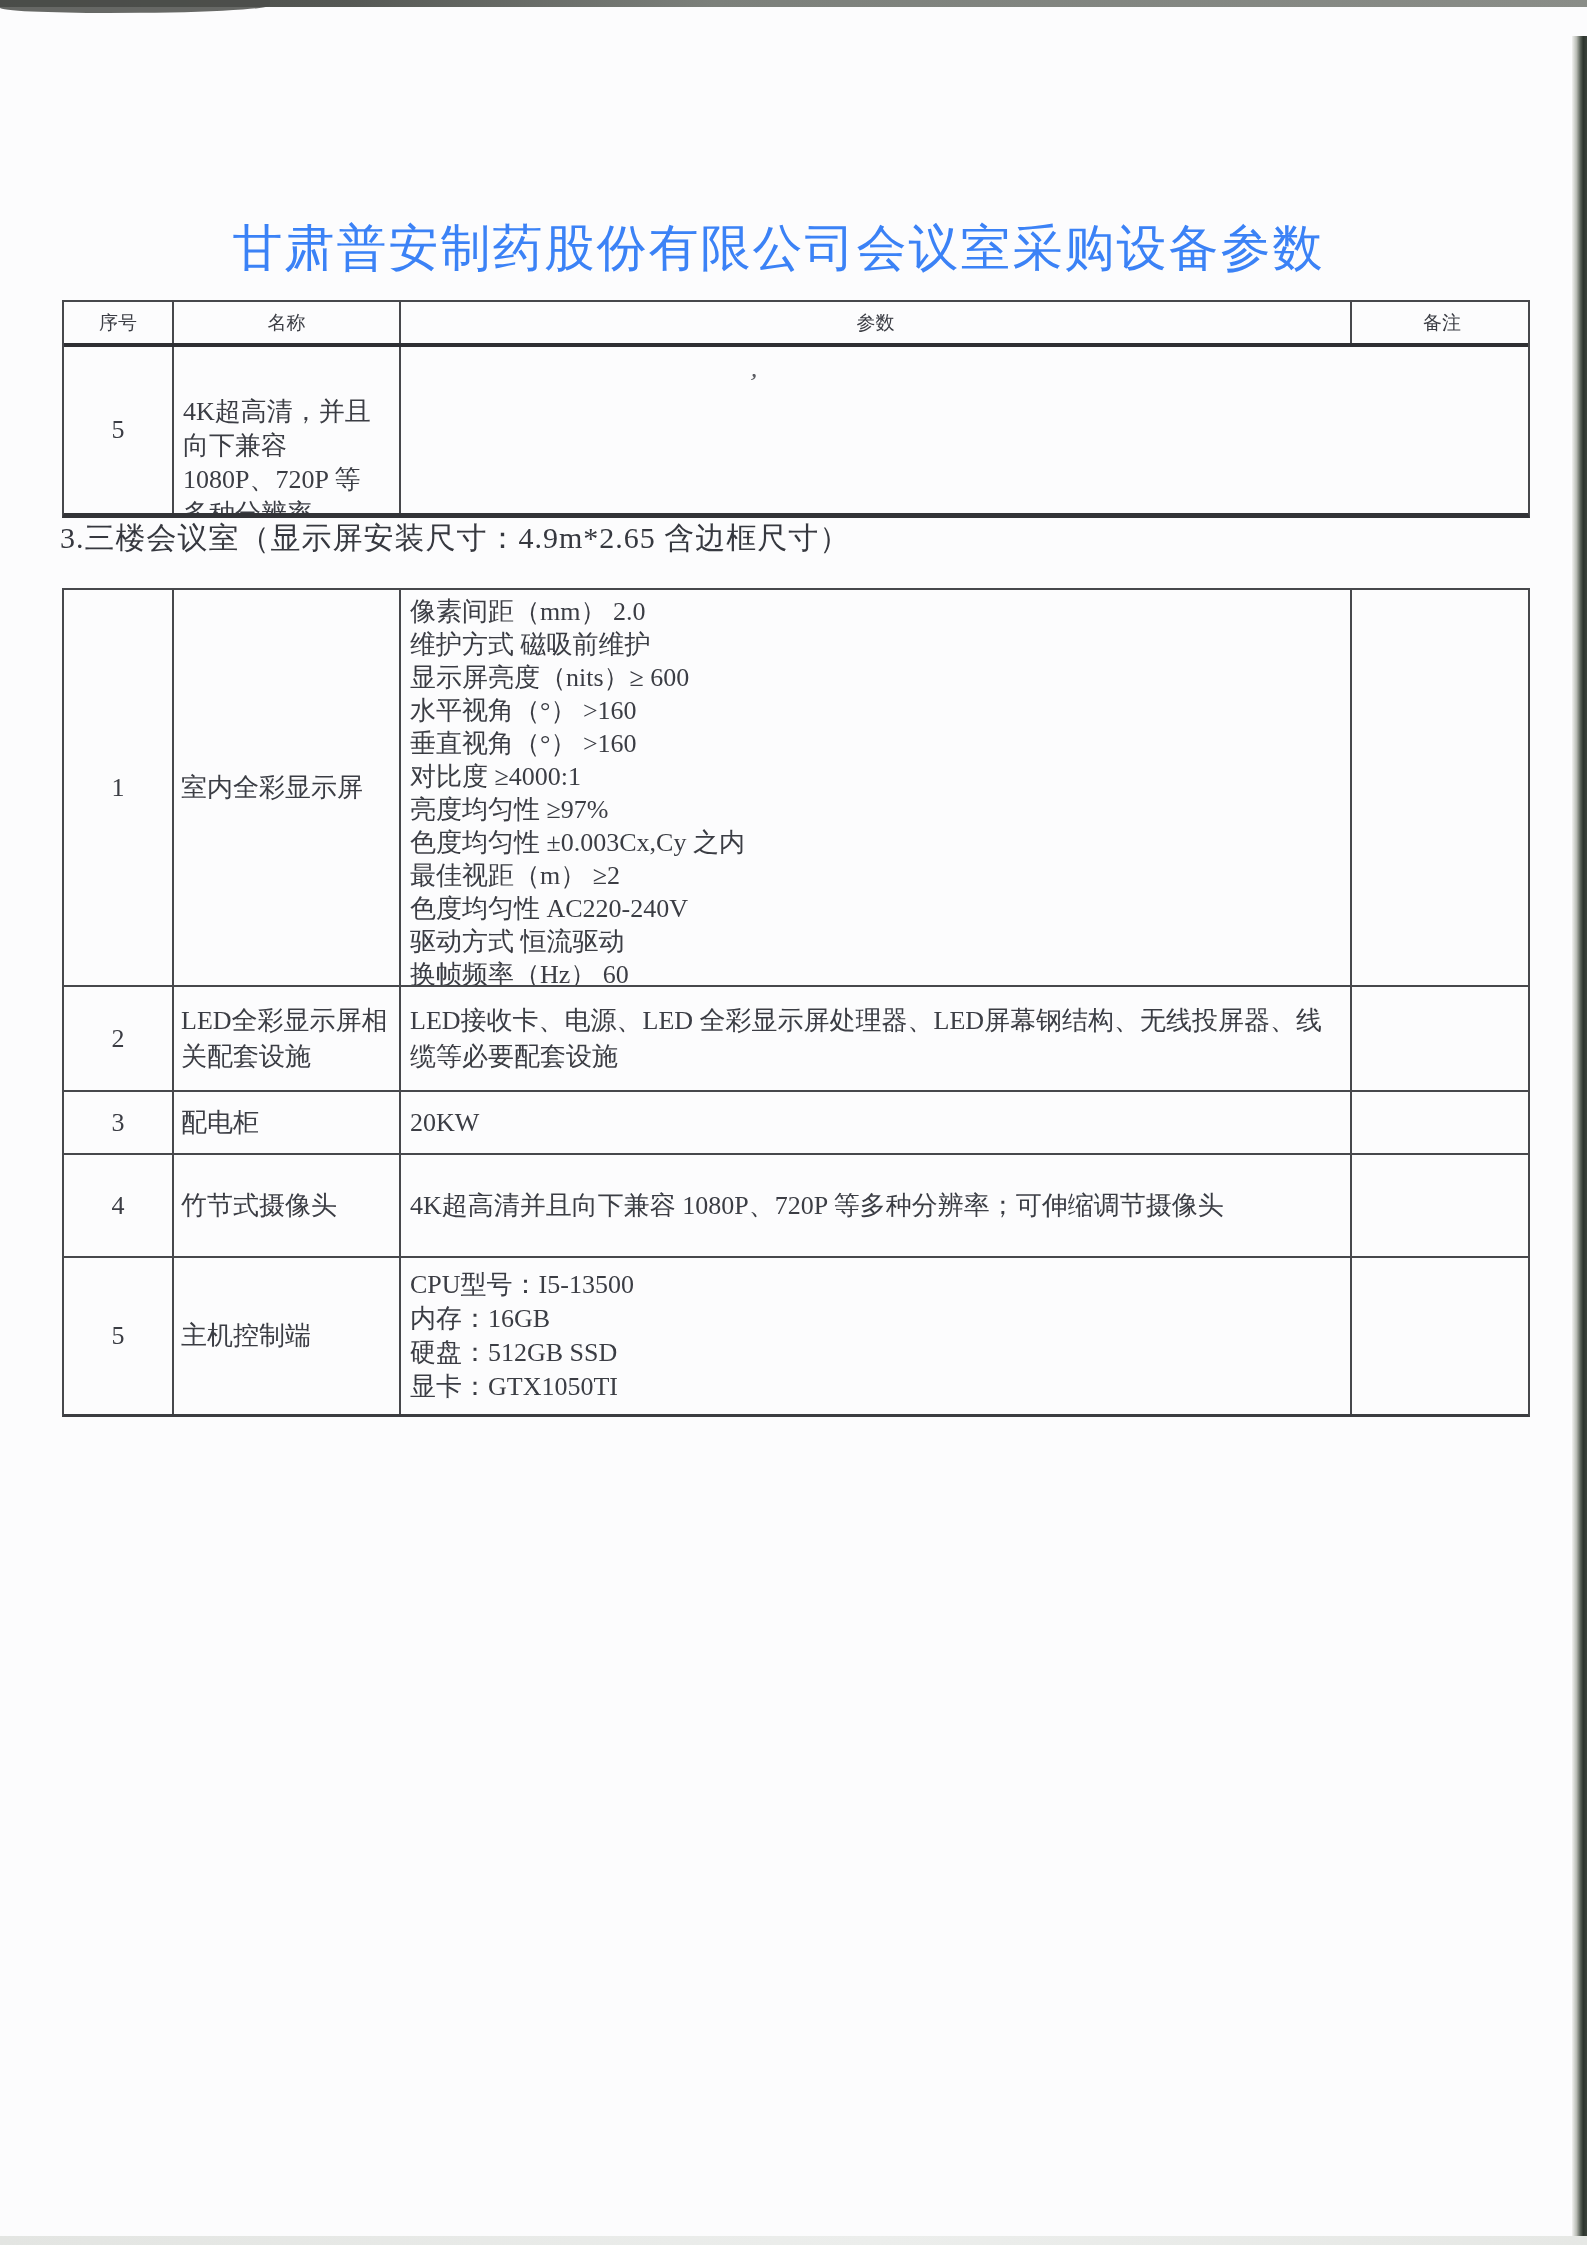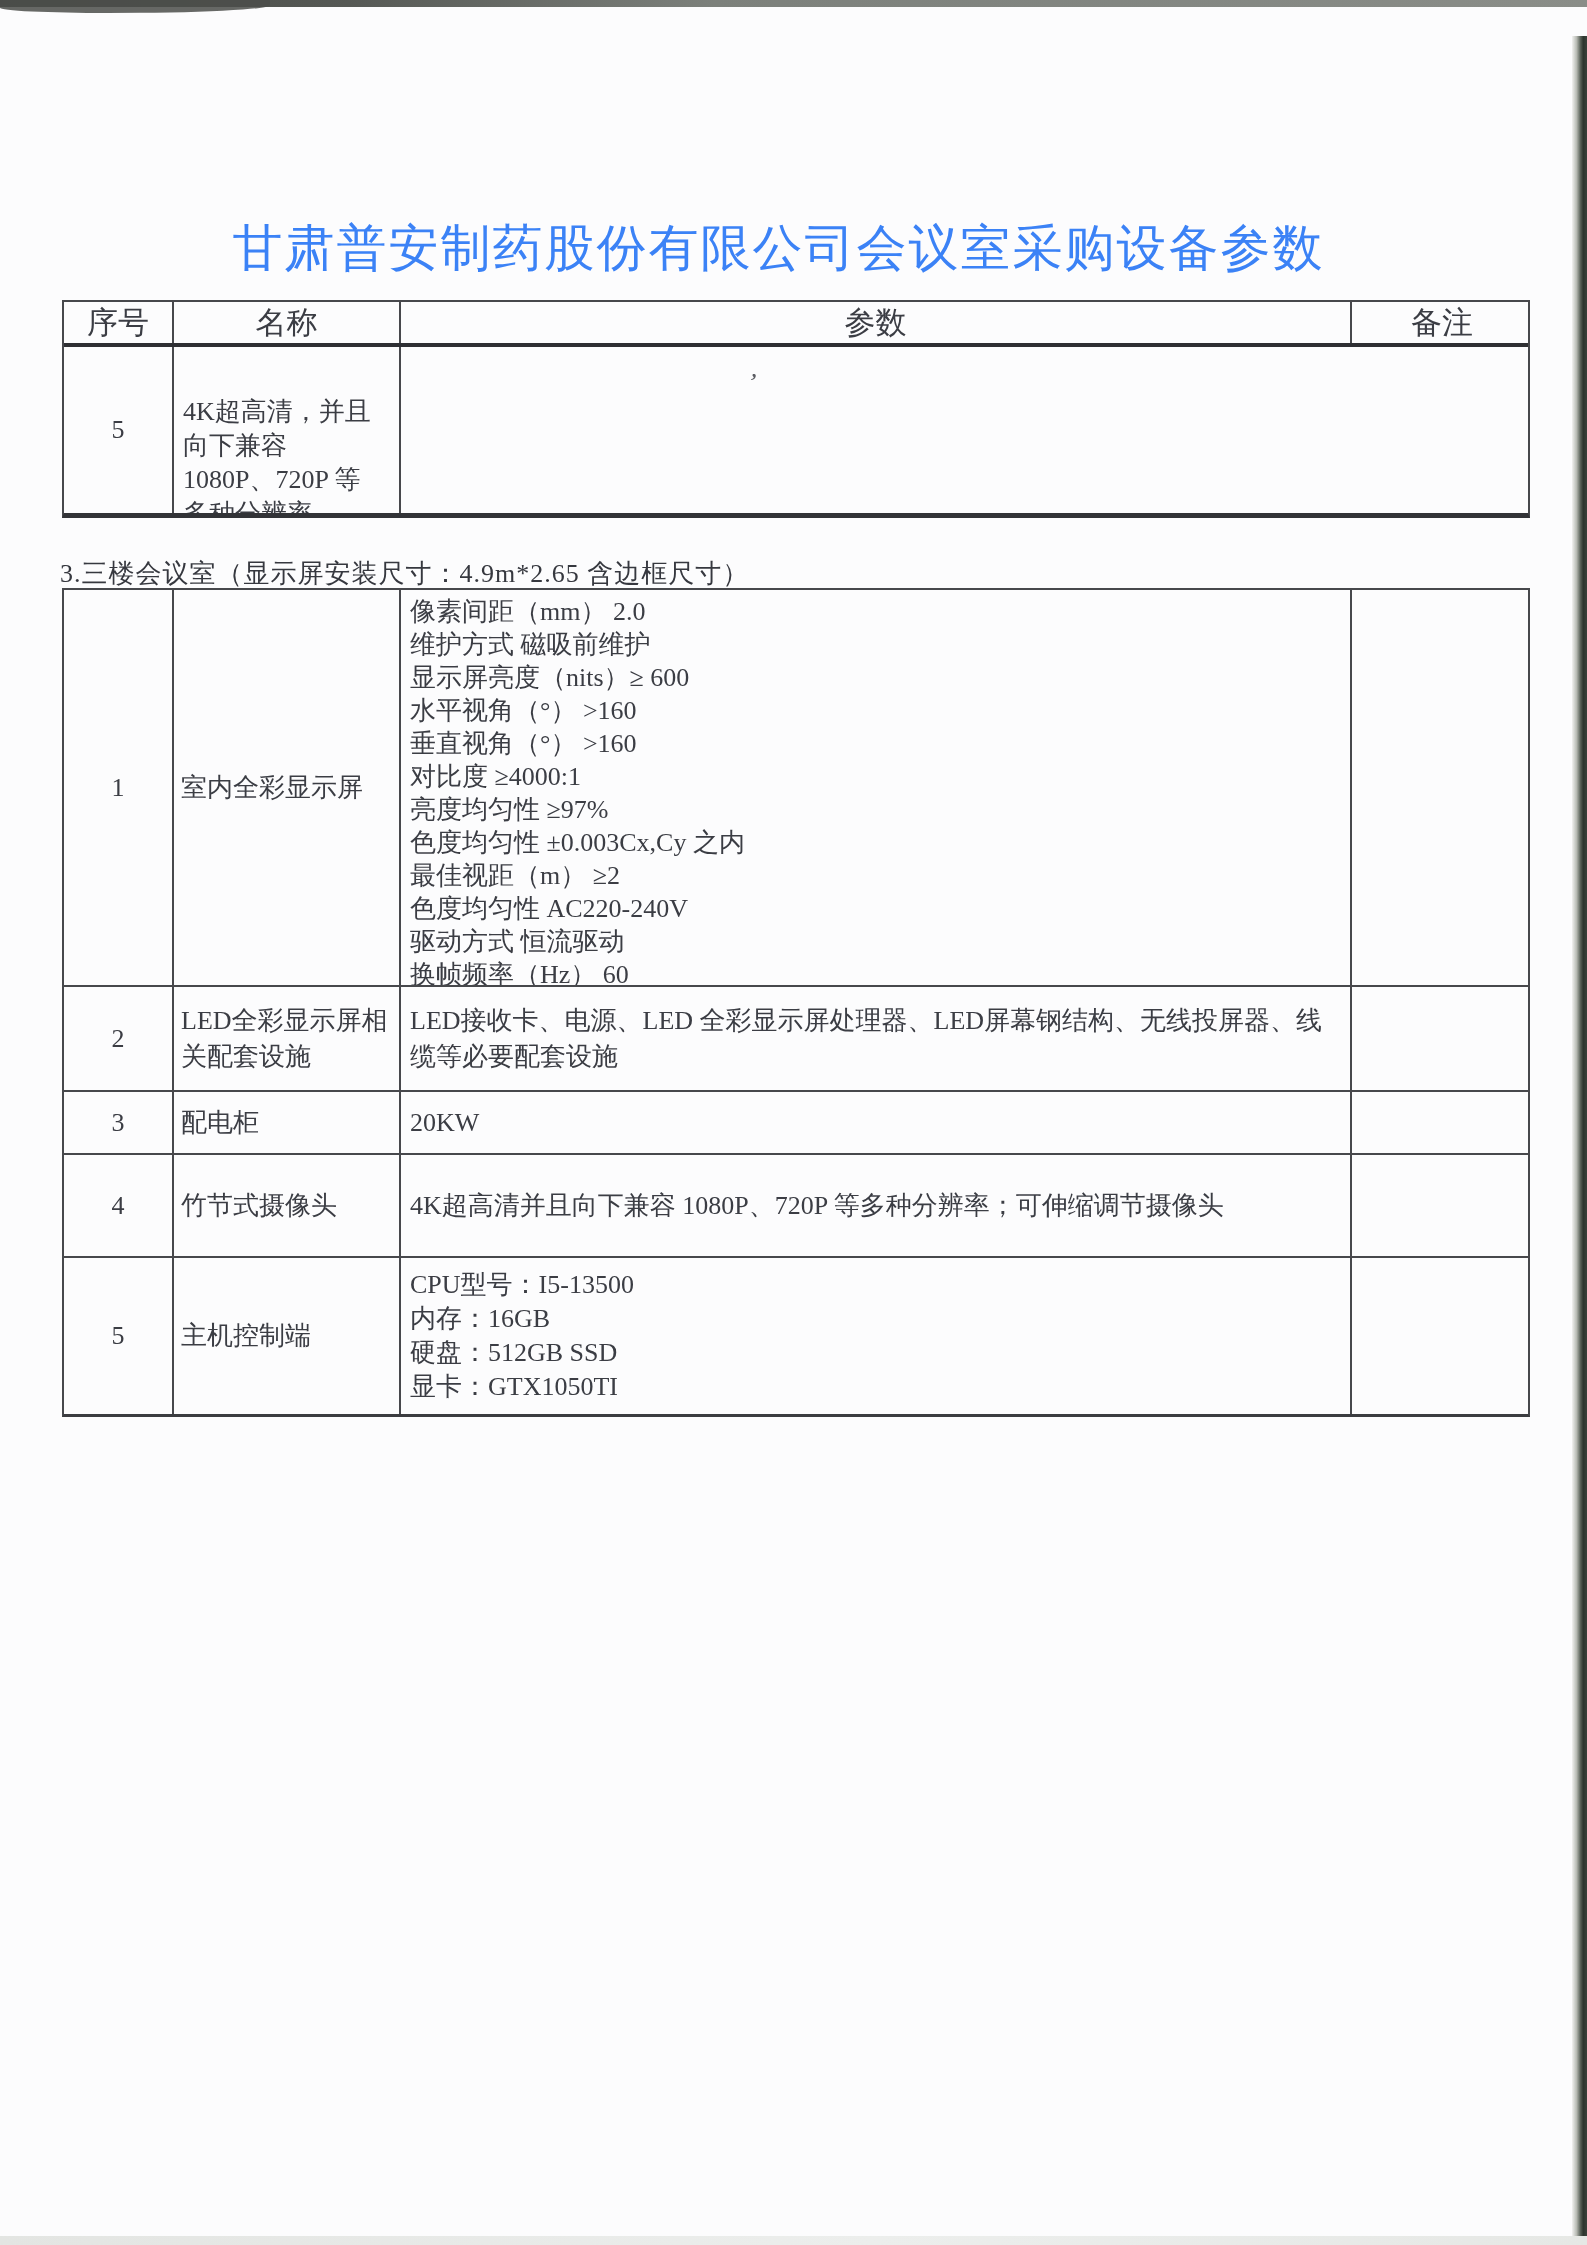--- a/index.html
+++ b/index.html
@@ -33,22 +33,22 @@
     position:absolute;font-size:26px;color:#5a5c62;transform:rotate(12deg);
   }
   .title{
     position:absolute;left:90px;right:120px;top:215px;
     text-align:center;
     font-size:50px;letter-spacing:2px;
     color:#3b82f6;
     white-space:nowrap;
   }
   .section-heading{
-    position:absolute;left:60px;top:556px;
-    font-size:26px;letter-spacing:1px;
+    position:absolute;left:60px;top:518px;
+    font-size:30px;letter-spacing:1px;
     color:#36383f;
     white-space:nowrap;
   }
   
   .tbl{
     position:absolute;left:62px;width:1468px;
     border:2px solid #47484c;
     box-sizing:border-box;
     background:transparent;
   }
@@ -61,21 +61,21 @@
   .cell{
     box-sizing:border-box;
     display:flex;flex-direction:column;justify-content:center;
     font-size:26px;line-height:34px;
     overflow:hidden;
   }
   .cell + .cell{border-left:2px solid #47484c;}
   .c-center{align-items:center;text-align:center;}
   .c-left{align-items:flex-start;text-align:left;padding-left:7px;padding-right:6px;}
   .param{padding-left:9px;padding-right:14px;}
-  .hdr .cell{font-size:31px;}
+  .hdr .cell{font-size:19px;}
   #tbl1{top:300px;}
   #tbl1 .hdr{height:45px;}
   #tbl1 .hdr{border-bottom:4px solid #2e2f33;}
   #tbl1 .data-row{height:166px;border-top:none;}
   #tbl1{border-bottom:5px solid #323337;}
   #tbl1 .param{justify-content:flex-start;padding-top:48px;}
   #tbl2{top:588px;border-bottom:3px solid #3b3c40;}
   .specline{height:33px;line-height:33px;white-space:nowrap;}
   .specline5{height:34px;line-height:34px;white-space:nowrap;}
   #t2r1 .param{justify-content:flex-start;padding-top:5px;}

